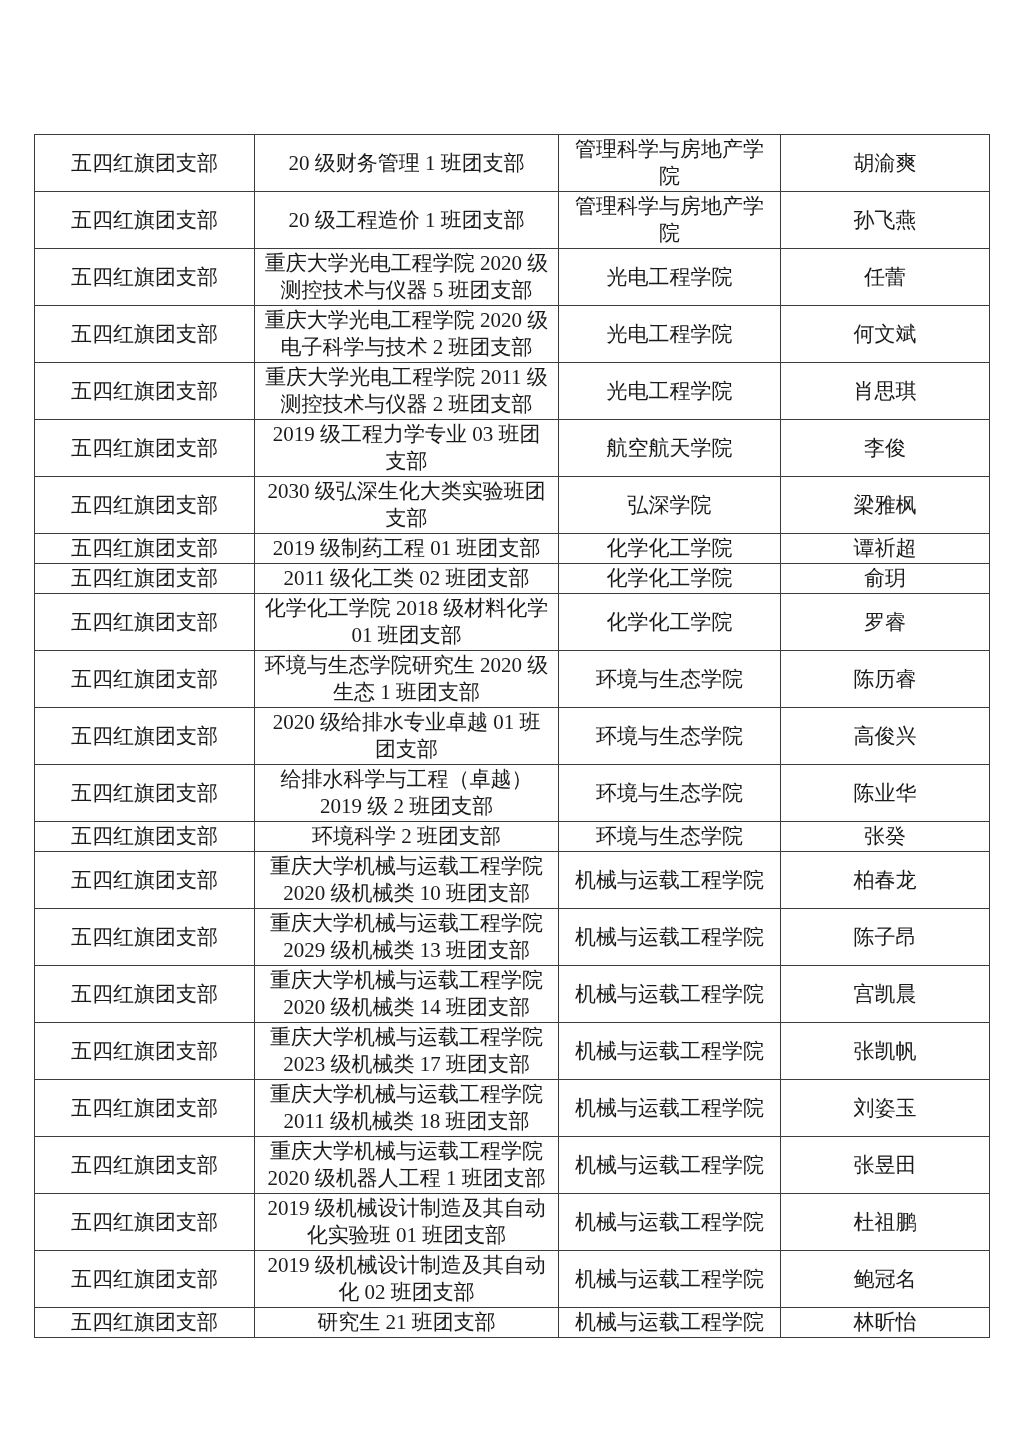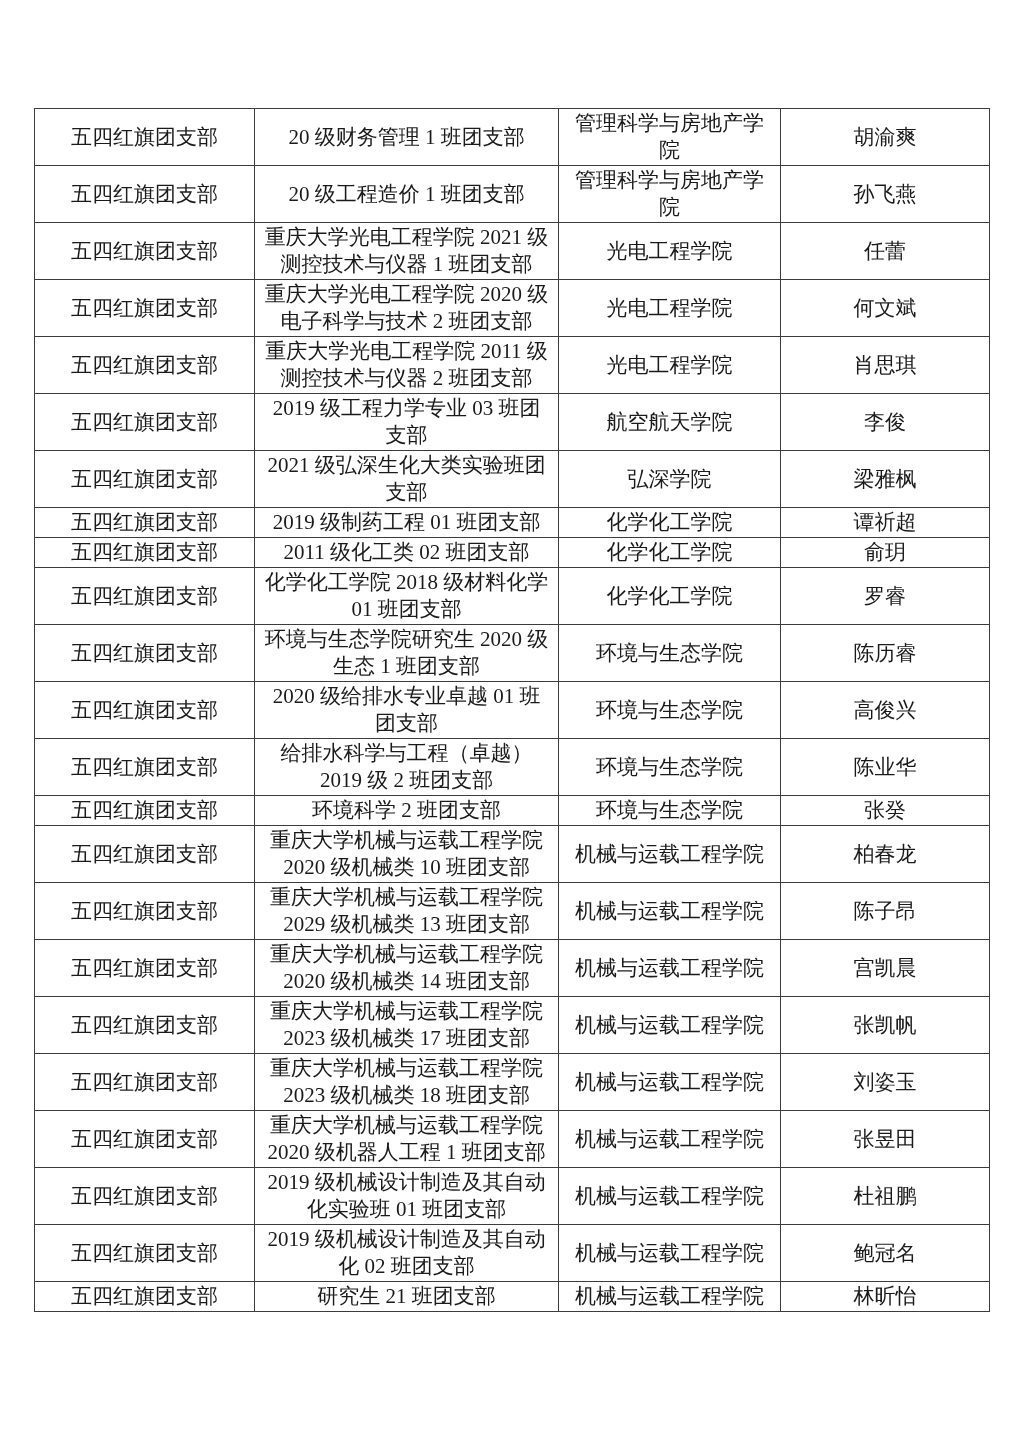--- a/index.html
+++ b/index.html
@@ -12,21 +12,21 @@
     width: 1024px;
     height: 1448px;
     background: #ffffff;
     overflow: hidden;
     font-family: "Liberation Serif", "DejaVu Serif", serif;
     color: #1a1a1a;
   }
   table.awards {
     position: absolute;
     left: 34px;
-    top: 108px;
+    top: 134px;
     width: 955px;
     border-collapse: collapse;
     table-layout: fixed;
   }
   table.awards col.c1 { width: 220px; }
   table.awards col.c2 { width: 304px; }
   table.awards col.c3 { width: 222px; }
   table.awards col.c4 { width: 209px; }
   table.awards td {
     border: 1px solid #3c3c3c;
@@ -57,21 +57,21 @@
           <td>胡渝爽</td>
         </tr>
         <tr>
           <td>五四红旗团支部</td>
           <td>20 级工程造价 1 班团支部</td>
           <td>管理科学与房地产学院</td>
           <td>孙飞燕</td>
         </tr>
         <tr>
           <td>五四红旗团支部</td>
-          <td>重庆大学光电工程学院 2021 级测控技术与仪器 1 班团支部</td>
+          <td>重庆大学光电工程学院 2020 级测控技术与仪器 5 班团支部</td>
           <td>光电工程学院</td>
           <td>任蕾</td>
         </tr>
         <tr>
           <td>五四红旗团支部</td>
           <td>重庆大学光电工程学院 2020 级电子科学与技术 2 班团支部</td>
           <td>光电工程学院</td>
           <td>何文斌</td>
         </tr>
         <tr>
@@ -81,21 +81,21 @@
           <td>肖思琪</td>
         </tr>
         <tr>
           <td>五四红旗团支部</td>
           <td>2019 级工程力学专业 03 班团支部</td>
           <td>航空航天学院</td>
           <td>李俊</td>
         </tr>
         <tr>
           <td>五四红旗团支部</td>
-          <td>2021 级弘深生化大类实验班团支部</td>
+          <td>2030 级弘深生化大类实验班团支部</td>
           <td>弘深学院</td>
           <td>梁雅枫</td>
         </tr>
         <tr>
           <td>五四红旗团支部</td>
           <td>2019 级制药工程 01 班团支部</td>
           <td>化学化工学院</td>
           <td>谭祈超</td>
         </tr>
         <tr>
@@ -153,21 +153,21 @@
           <td>宫凯晨</td>
         </tr>
         <tr>
           <td>五四红旗团支部</td>
           <td>重庆大学机械与运载工程学院 2023 级机械类 17 班团支部</td>
           <td>机械与运载工程学院</td>
           <td>张凯帆</td>
         </tr>
         <tr>
           <td>五四红旗团支部</td>
-          <td>重庆大学机械与运载工程学院 2023 级机械类 18 班团支部</td>
+          <td>重庆大学机械与运载工程学院 2011 级机械类 18 班团支部</td>
           <td>机械与运载工程学院</td>
           <td>刘姿玉</td>
         </tr>
         <tr>
           <td>五四红旗团支部</td>
           <td>重庆大学机械与运载工程学院 2020 级机器人工程 1 班团支部</td>
           <td>机械与运载工程学院</td>
           <td>张昱田</td>
         </tr>
         <tr>

